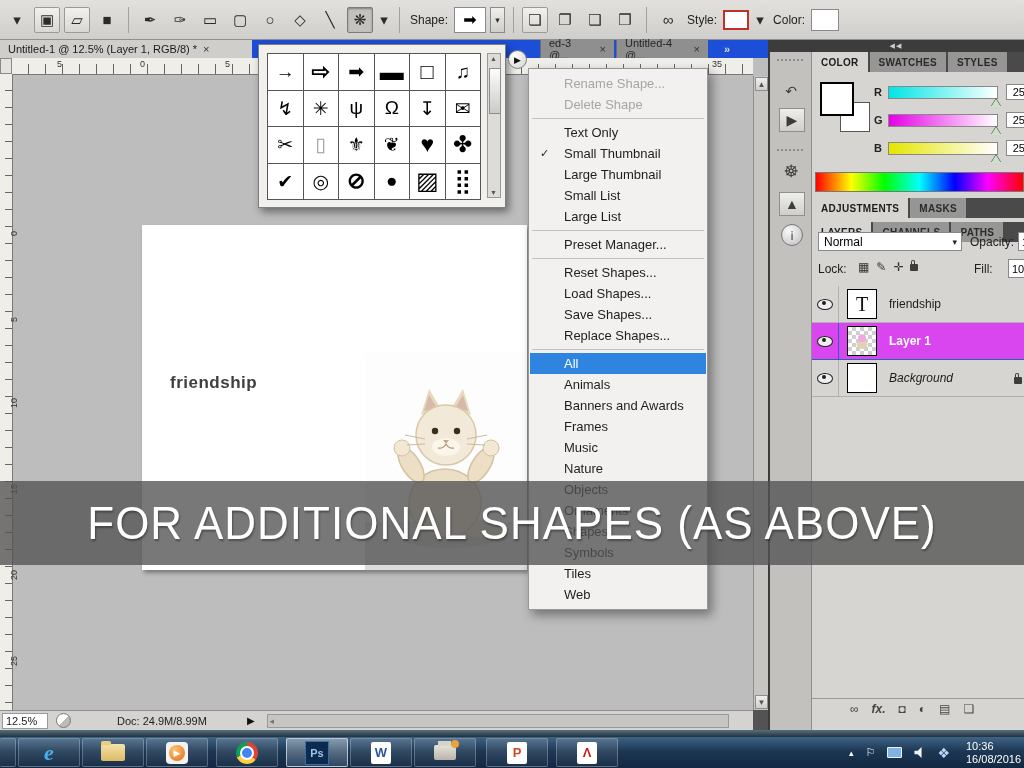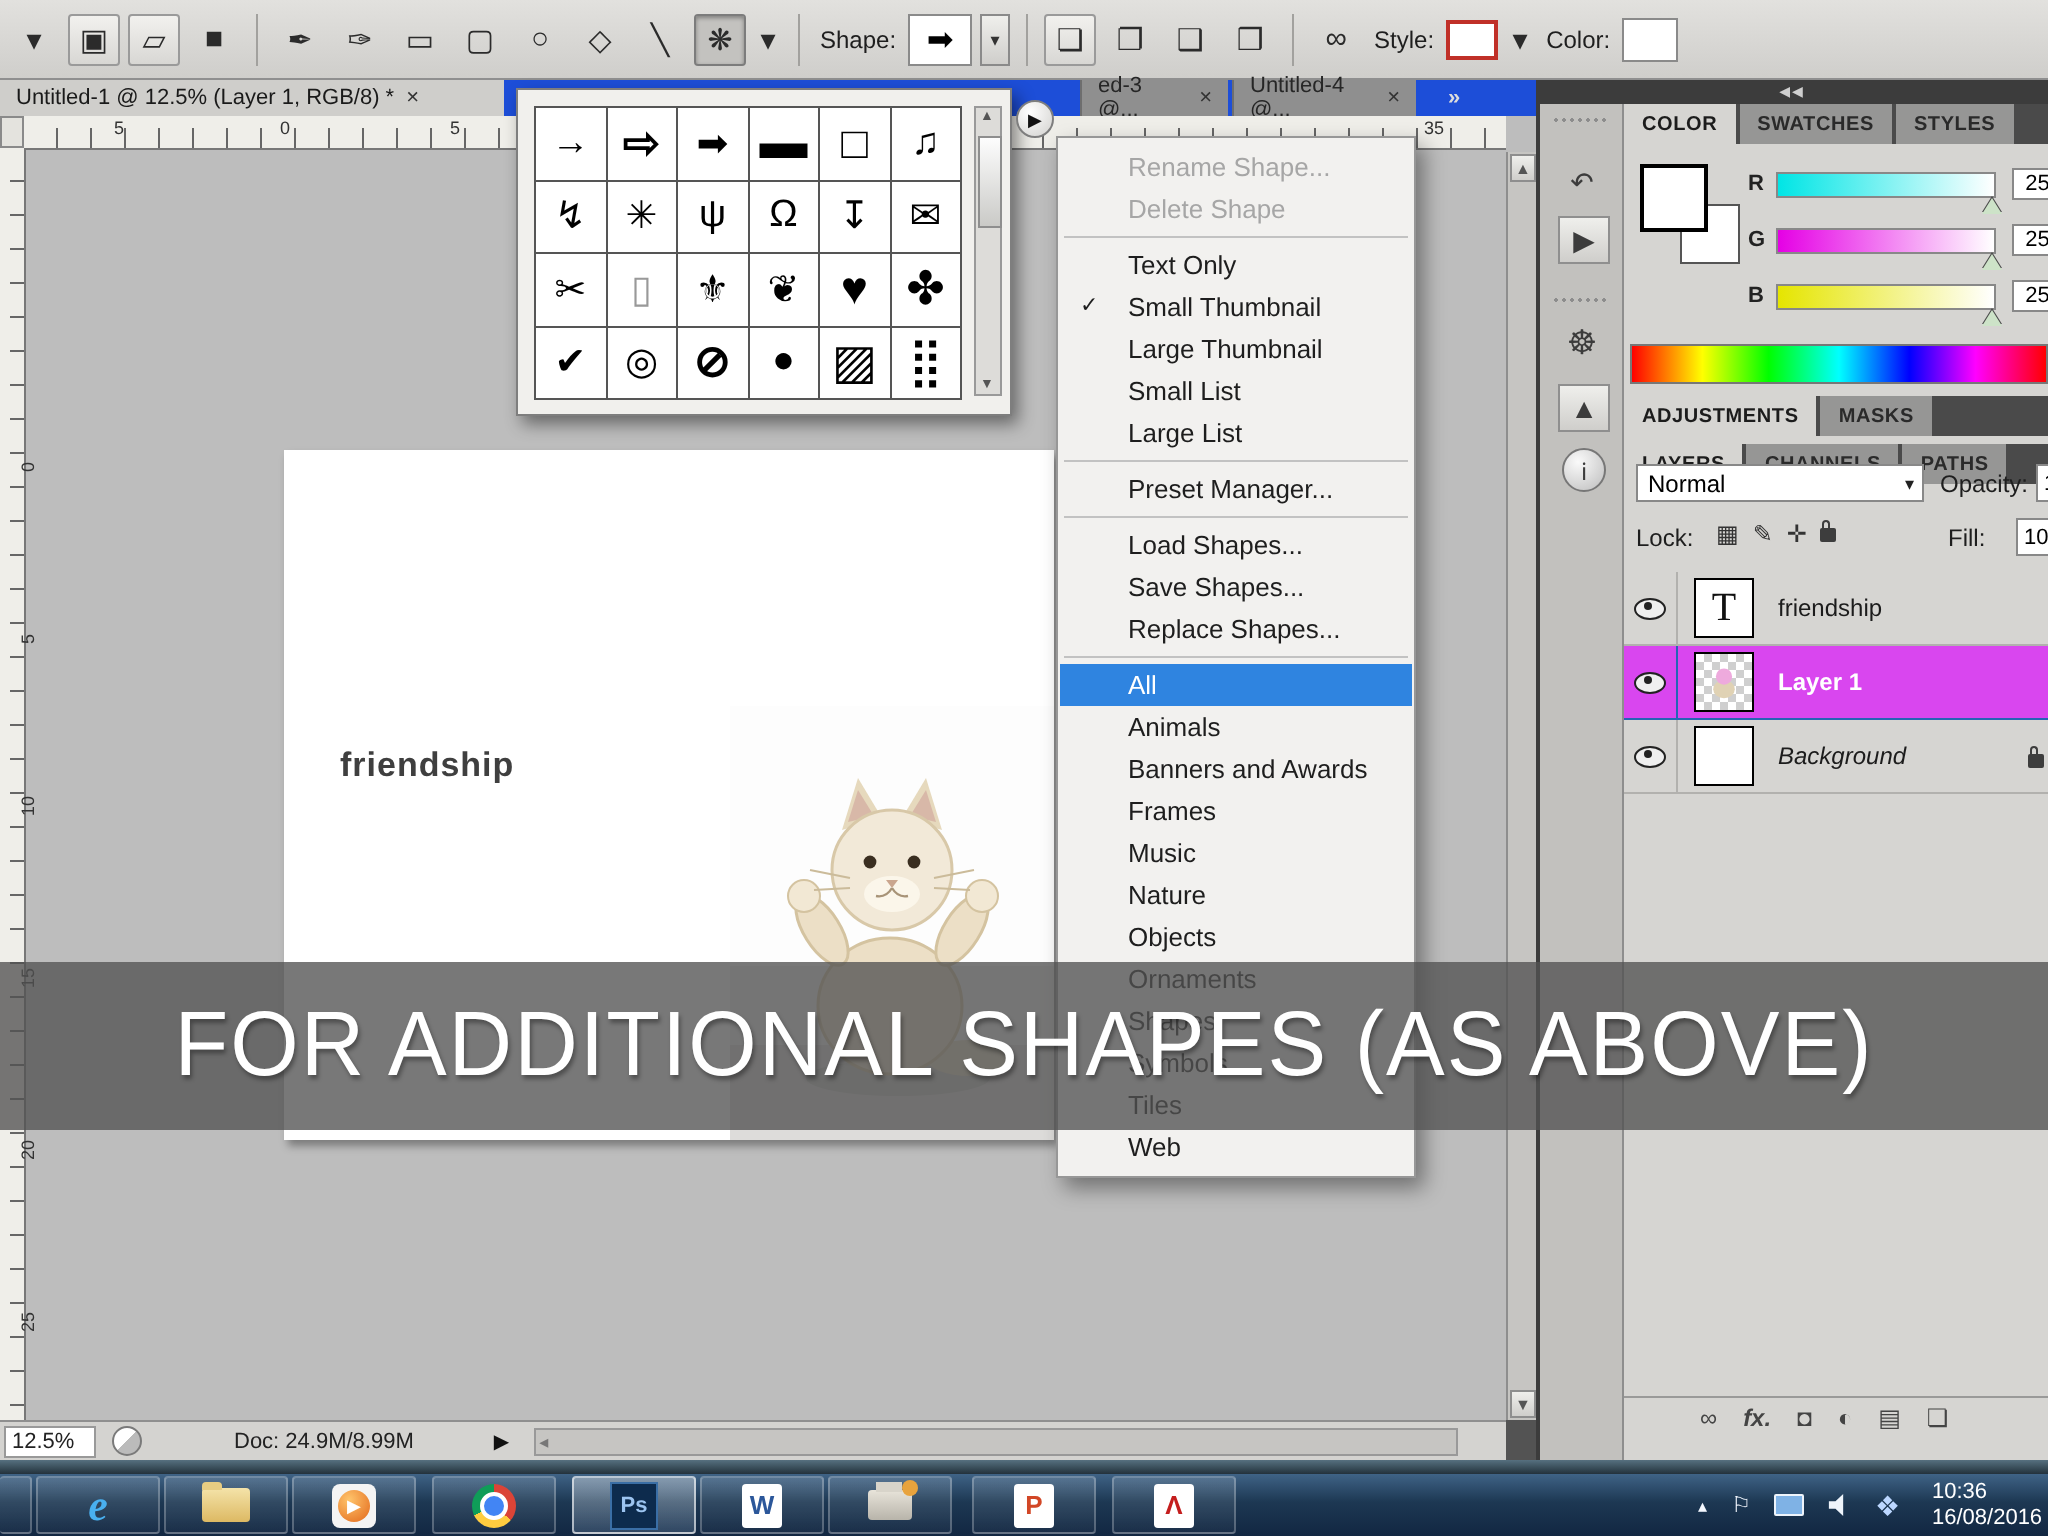--- a/index.html
+++ b/index.html
@@ -321,20 +321,21 @@
     <div class="mi">Text Only</div>
     <div class="mi">
       <span class="chk">✓</span><span>Small Thumbnail</span>
     </div>
     <div class="mi">Large Thumbnail</div>
     <div class="mi">Small List</div>
     <div class="mi">Large List</div>
     <div class="msep"></div>
     <div class="mi">Preset Manager...</div>
     <div class="msep"></div>
+    <div class="mi">Reset Shapes...</div>
     <div class="mi">Load Shapes...</div>
     <div class="mi">Save Shapes...</div>
     <div class="mi">Replace Shapes...</div>
     <div class="msep"></div>
     <div class="mi selected">All</div>
     <div class="mi">Animals</div>
     <div class="mi">Banners and Awards</div>
     <div class="mi">Frames</div>
     <div class="mi">Music</div>
     <div class="mi">Nature</div>

